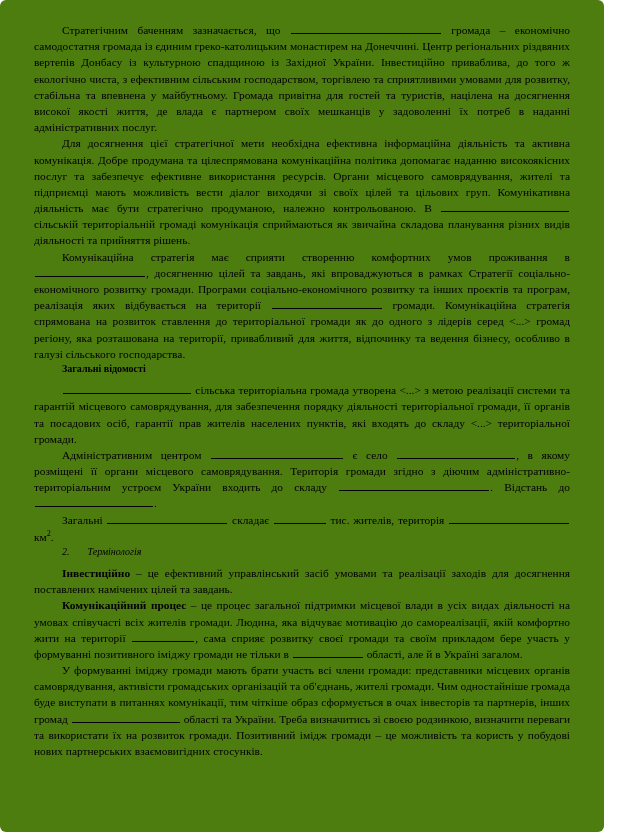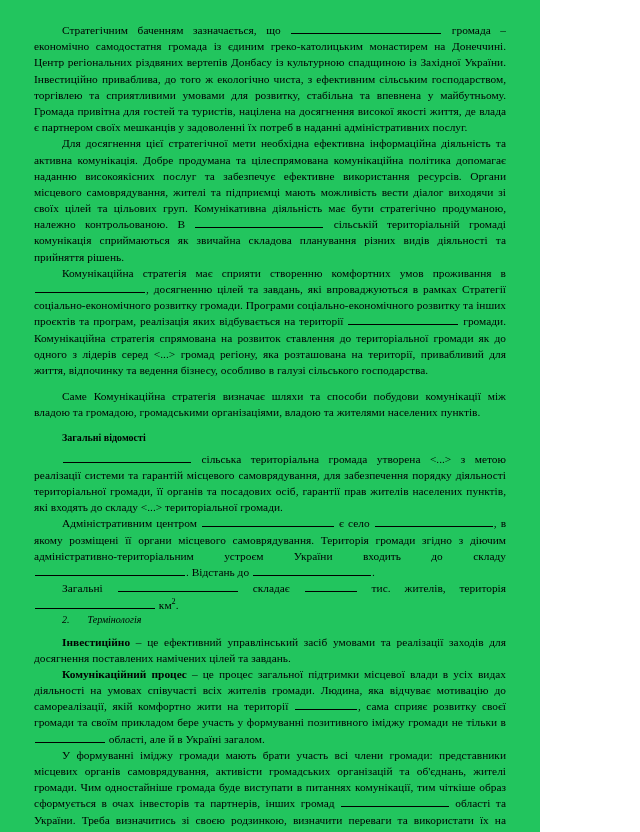--- a/index.html
+++ b/index.html
@@ -9,24 +9,25 @@
   }
   body {
     width: 640px;
     height: 832px;
     font-family: "Liberation Serif", serif;
     color: #000000;
     overflow: hidden;
   }
   .page {
     box-sizing: border-box;
-    width: 540px;
+    width: 604px;
     height: 832px;
     padding: 22px 34px 10px 34px;
-    background: #22c55e;
+    background: #4d7c0f;
+    border-radius: 6px;
   }
   p {
     margin: 0;
     font-size: 11.4px;
     line-height: 1.42;
     text-align: justify;
     text-justify: inter-word;
   }
   p.ind { text-indent: 28px; }
   .gap-before { margin-top: 10px; }
@@ -65,23 +66,20 @@
   <div>
     <p class="ind">
       <span>Стратегічним баченням зазначається, що </span><span class="blank" style="width:150px"></span><span> громада – економічно самодостатня громада із єдиним греко-католицьким монастирем на Донеччині. Центр регіональних різдвяних вертепів Донбасу із культурною спадщиною із Західної України. Інвестиційно приваблива, до того ж екологічно чиста, з ефективним сільським господарством, торгівлею та сприятливими умовами для розвитку, стабільна та впевнена у майбутньому. Громада привітна для гостей та туристів, націлена на досягнення високої якості життя, де влада є партнером своїх мешканців у задоволенні їх потреб в наданні адміністративних послуг.</span>
     </p>
     <p class="ind">
       <span>Для досягнення цієї стратегічної мети необхідна ефективна інформаційна діяльність та активна комунікація. Добре продумана та цілеспрямована комунікаційна політика допомагає наданню високоякісних послуг та забезпечує ефективне використання ресурсів. Органи місцевого самоврядування, жителі та підприємці мають можливість вести діалог виходячи зі своїх цілей та цільових груп. Комунікативна діяльність має бути стратегічно продуманою, належно контрольованою. В </span><span class="blank" style="width:128px"></span><span> сільській територіальній громаді комунікація сприймаються як звичайна складова планування різних видів діяльності та прийняття рішень.</span>
     </p>
     <p class="ind">
       <span>Комунікаційна стратегія має сприяти створенню комфортних умов проживання в </span><span class="blank" style="width:110px"></span><span>, досягненню цілей та завдань, які впроваджуються в рамках Стратегії соціально-економічного розвитку громади. Програми соціально-економічного розвитку та інших проєктів та програм, реалізація яких відбувається на території </span><span class="blank" style="width:110px"></span><span> громади. Комунікаційна стратегія спрямована на розвиток ставлення до територіальної громади як до одного з лідерів серед &lt;...&gt; громад регіону, яка розташована на території, привабливий для життя, відпочинку та ведення бізнесу, особливо в галузі сільського господарства.</span>
     </p>
-    <p class="ind gap-before gap-after">
-      <span>Саме Комунікаційна стратегія визначає шляхи та способи побудови комунікації між владою та громадою, громадськими організаціями, владою та жителями населених пунктів.</span>
-    </p>
   </div>
 
   <h3 class="section">Загальні відомості</h3>
 
   <div style="margin-top:6px">
     <p class="ind">
       <span class="blank" style="width:128px"></span><span> сільська територіальна громада утворена &lt;...&gt; з метою реалізації системи та гарантій місцевого самоврядування, для забезпечення порядку діяльності територіальної громади, її органів та посадових осіб, гарантії прав жителів населених пунктів, які входять до складу &lt;...&gt; територіальної громади.</span>
     </p>
     <p class="ind">
       <span>Адміністративним центром </span><span class="blank" style="width:132px"></span><span> є село </span><span class="blank" style="width:118px"></span><span>, в якому розміщені її органи місцевого самоврядування. Територія громади згідно з діючим адміністративно-територіальним устроєм України входить до складу </span><span class="blank" style="width:150px"></span><span>. Відстань до </span><span class="blank" style="width:118px"></span><span>.</span>

